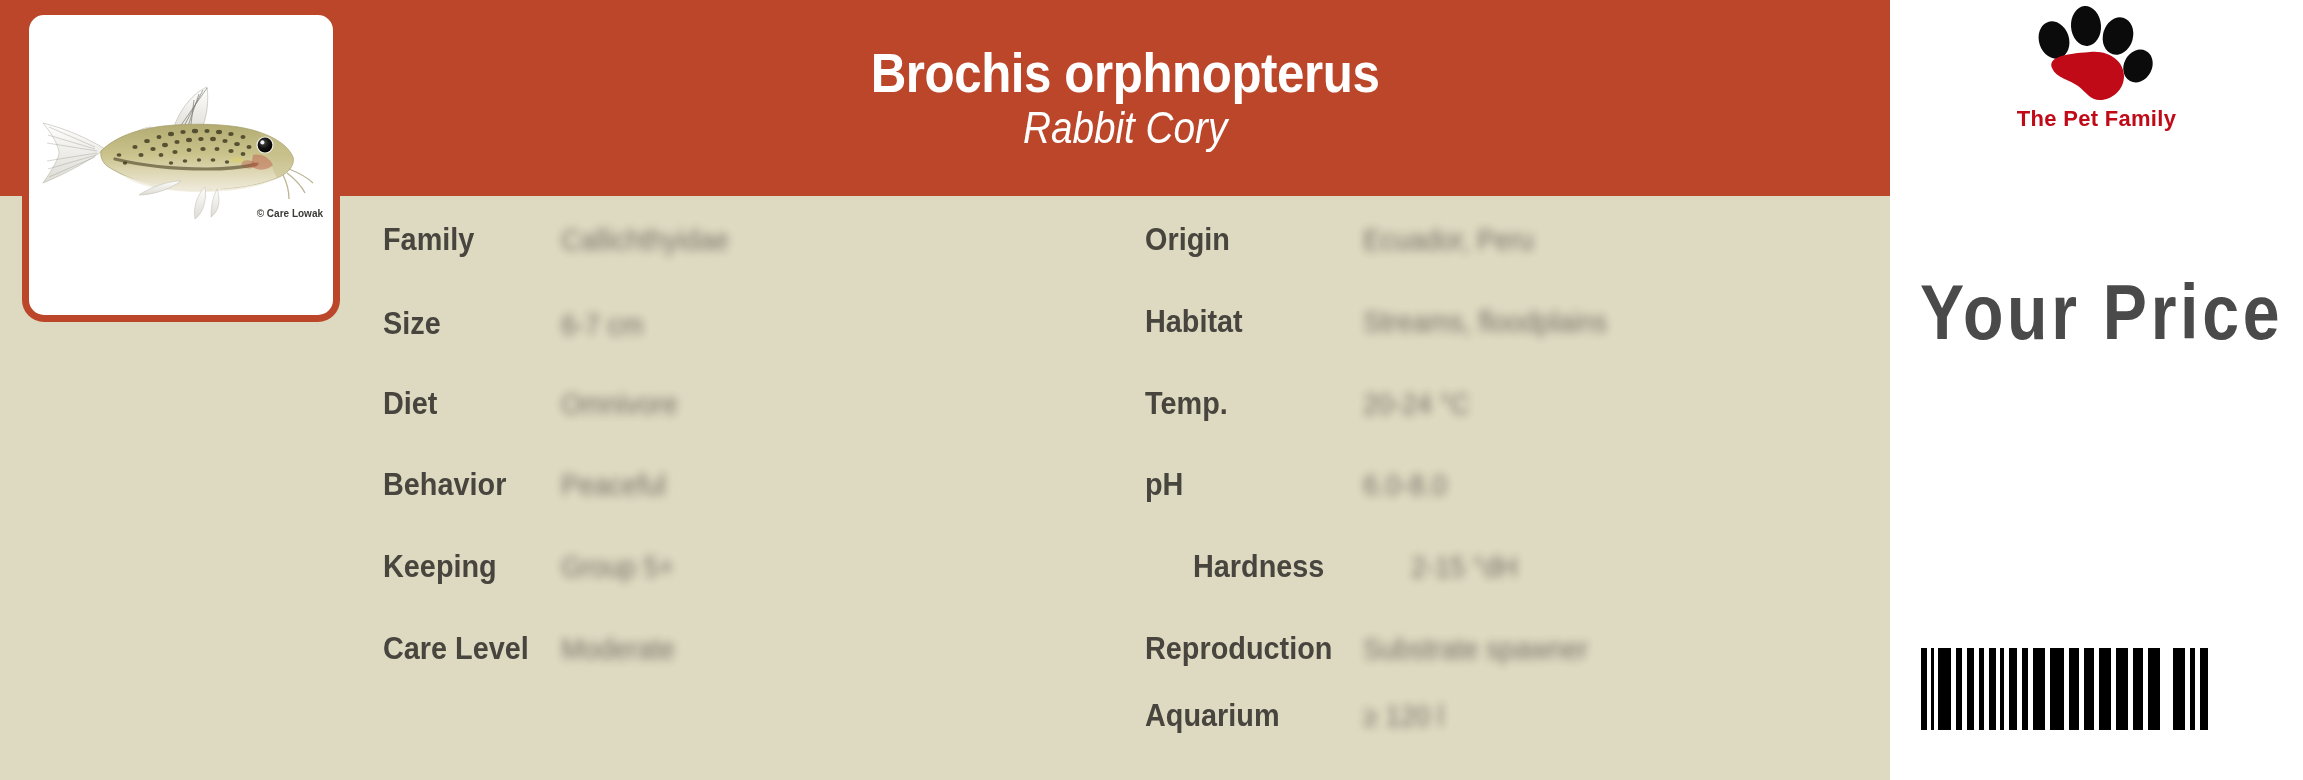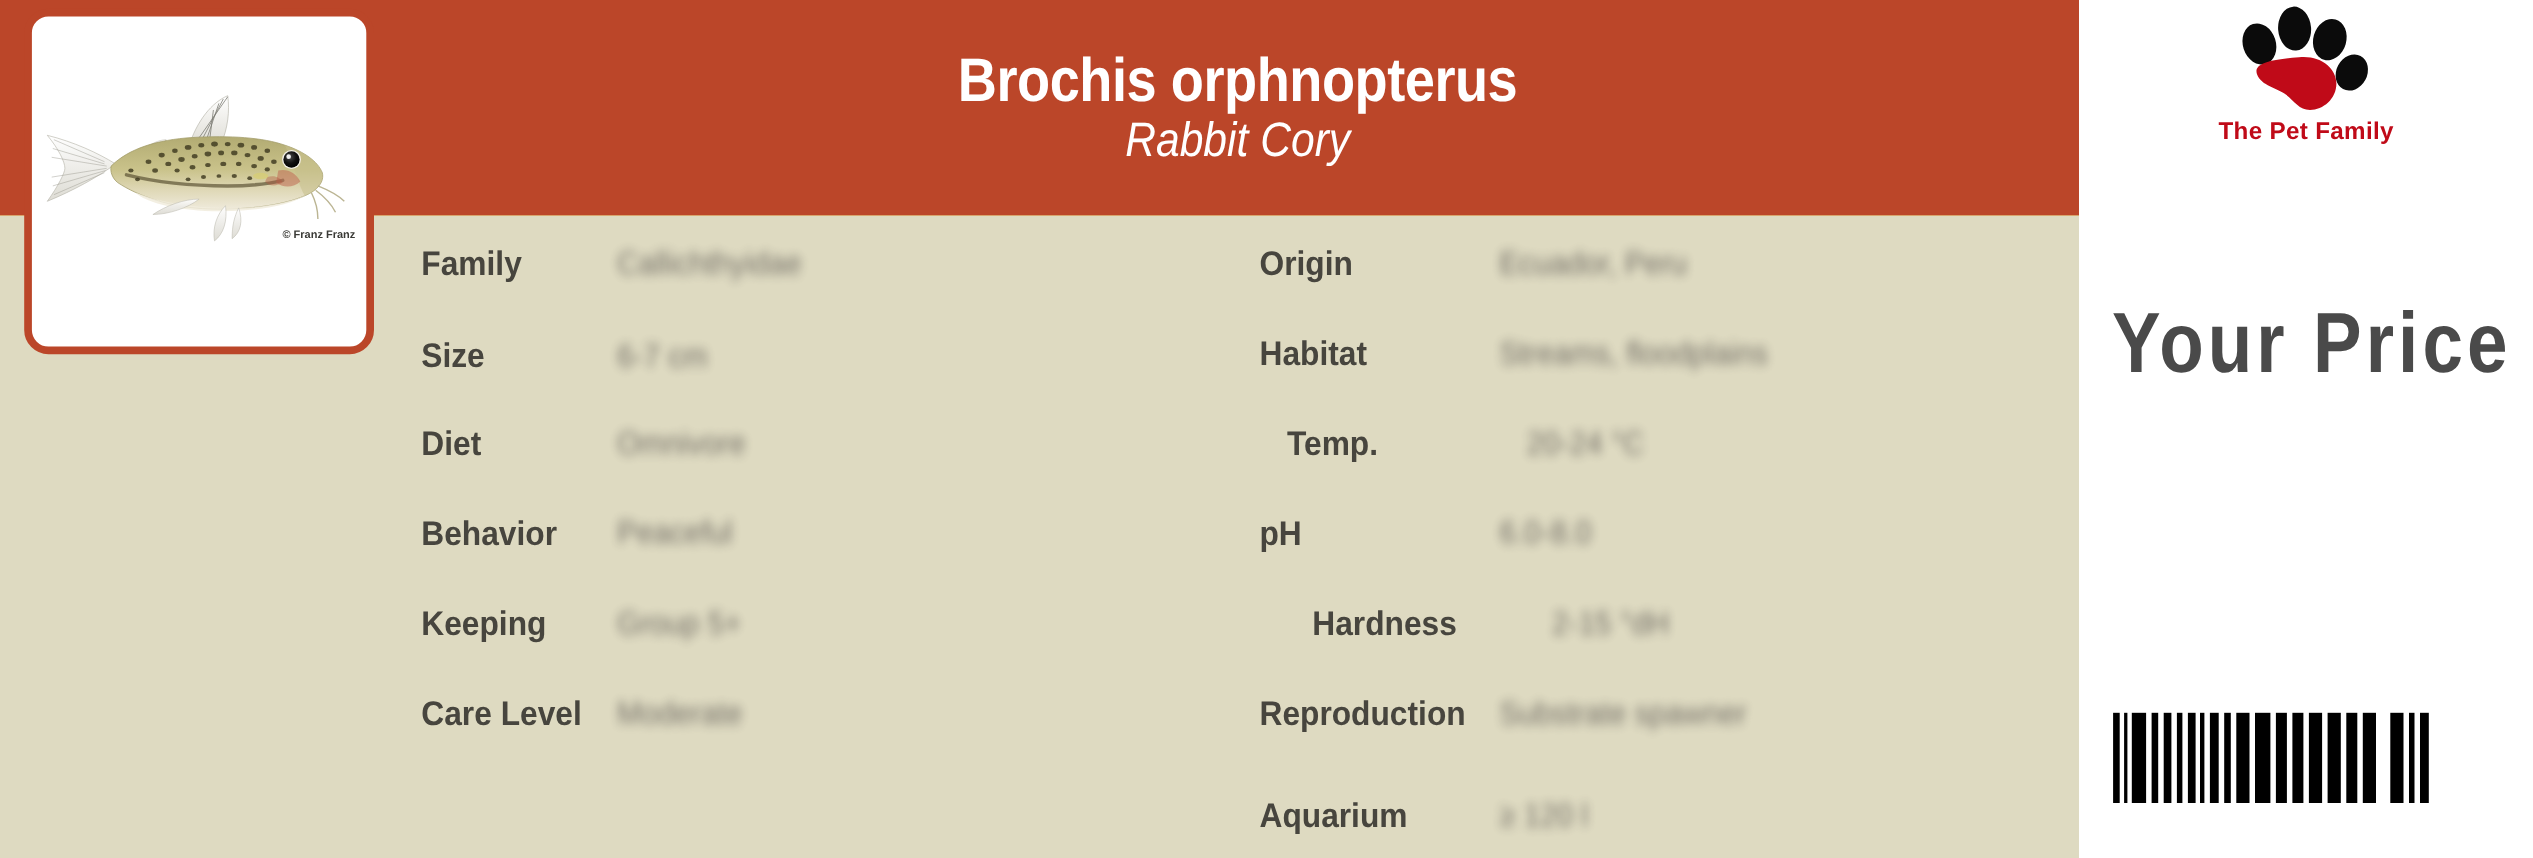--- a/index.html
+++ b/index.html
@@ -9,21 +9,21 @@
   }
   body {
     font-family: "Liberation Sans", sans-serif;
   }
 
   #card {
     position: relative;
     width: 2303px;
     height: 780px;
     overflow: hidden;
-    background: #fde047;
+    background: #0ea5e9;
   }
 
   
   .header-band {
     position: absolute;
     left: 0;
     top: 0;
     width: 1890px;
     height: 196px;
     background: #bb4629;
@@ -333,21 +333,21 @@
         <circle cx="234" cy="68" r="8.6" fill="#f2efe4"></circle>
         <circle cx="234" cy="68" r="7.4" fill="url(#eyeg)"></circle>
         <circle cx="231.4" cy="65.4" r="2.1" fill="#ffffff" opacity="0.92"></circle>
 
         <g stroke="#b4ad88" stroke-width="1.3" fill="none" opacity="0.9">
           <path d="M258,92 C268,96 276,100 282,106"></path>
           <path d="M256,96 C264,102 270,108 274,116"></path>
           <path d="M252,98 C256,106 258,114 258,122"></path>
         </g>
       </svg>
-      <div class="photo-credit">© Franz Franz</div>
+      <div class="photo-credit">© Care Lowak</div>
     </div>
   </div>
 
   <div class="fields">
     <div class="col col-left" id="col-left">
         <div class="field-row" style="top: 24px;">
           <div class="field-label">Family</div>
           <div class="field-value">Callichthyidae</div>
         </div>
         <div class="field-row" style="top: 106px; align-items: flex-end;">
@@ -373,37 +373,37 @@
       </div>
     <div class="col col-right" id="col-right">
         <div class="field-row" style="top: 24px;">
           <div class="field-label">Origin</div>
           <div class="field-value">Ecuador, Peru</div>
         </div>
         <div class="field-row" style="top: 106px;">
           <div class="field-label">Habitat</div>
           <div class="field-value">Streams, floodplains</div>
         </div>
-        <div class="field-row" style="top: 188px; margin-left: 25px;">
+        <div class="field-row" style="top: 188px;">
           <div class="field-label">Temp.</div>
           <div class="field-value">20-24 °C</div>
         </div>
         <div class="field-row" style="top: 269px;">
           <div class="field-label">pH</div>
           <div class="field-value">6.0-8.0</div>
         </div>
         <div class="field-row" style="top: 351px; margin-left: 48px;">
           <div class="field-label">Hardness</div>
           <div class="field-value">2-15 °dH</div>
         </div>
         <div class="field-row" style="top: 433px;">
           <div class="field-label">Reproduction</div>
           <div class="field-value">Substrate spawner</div>
         </div>
-        <div class="field-row" style="top: 526px;">
+        <div class="field-row" style="top: 500px;">
           <div class="field-label">Aquarium</div>
           <div class="field-value">≥ 120 l</div>
         </div>
       </div>
   </div>
 
   <div class="right-panel">
 
     <div class="logo-wrap">
       <svg class="paw-svg" viewBox="0 0 132 100">

